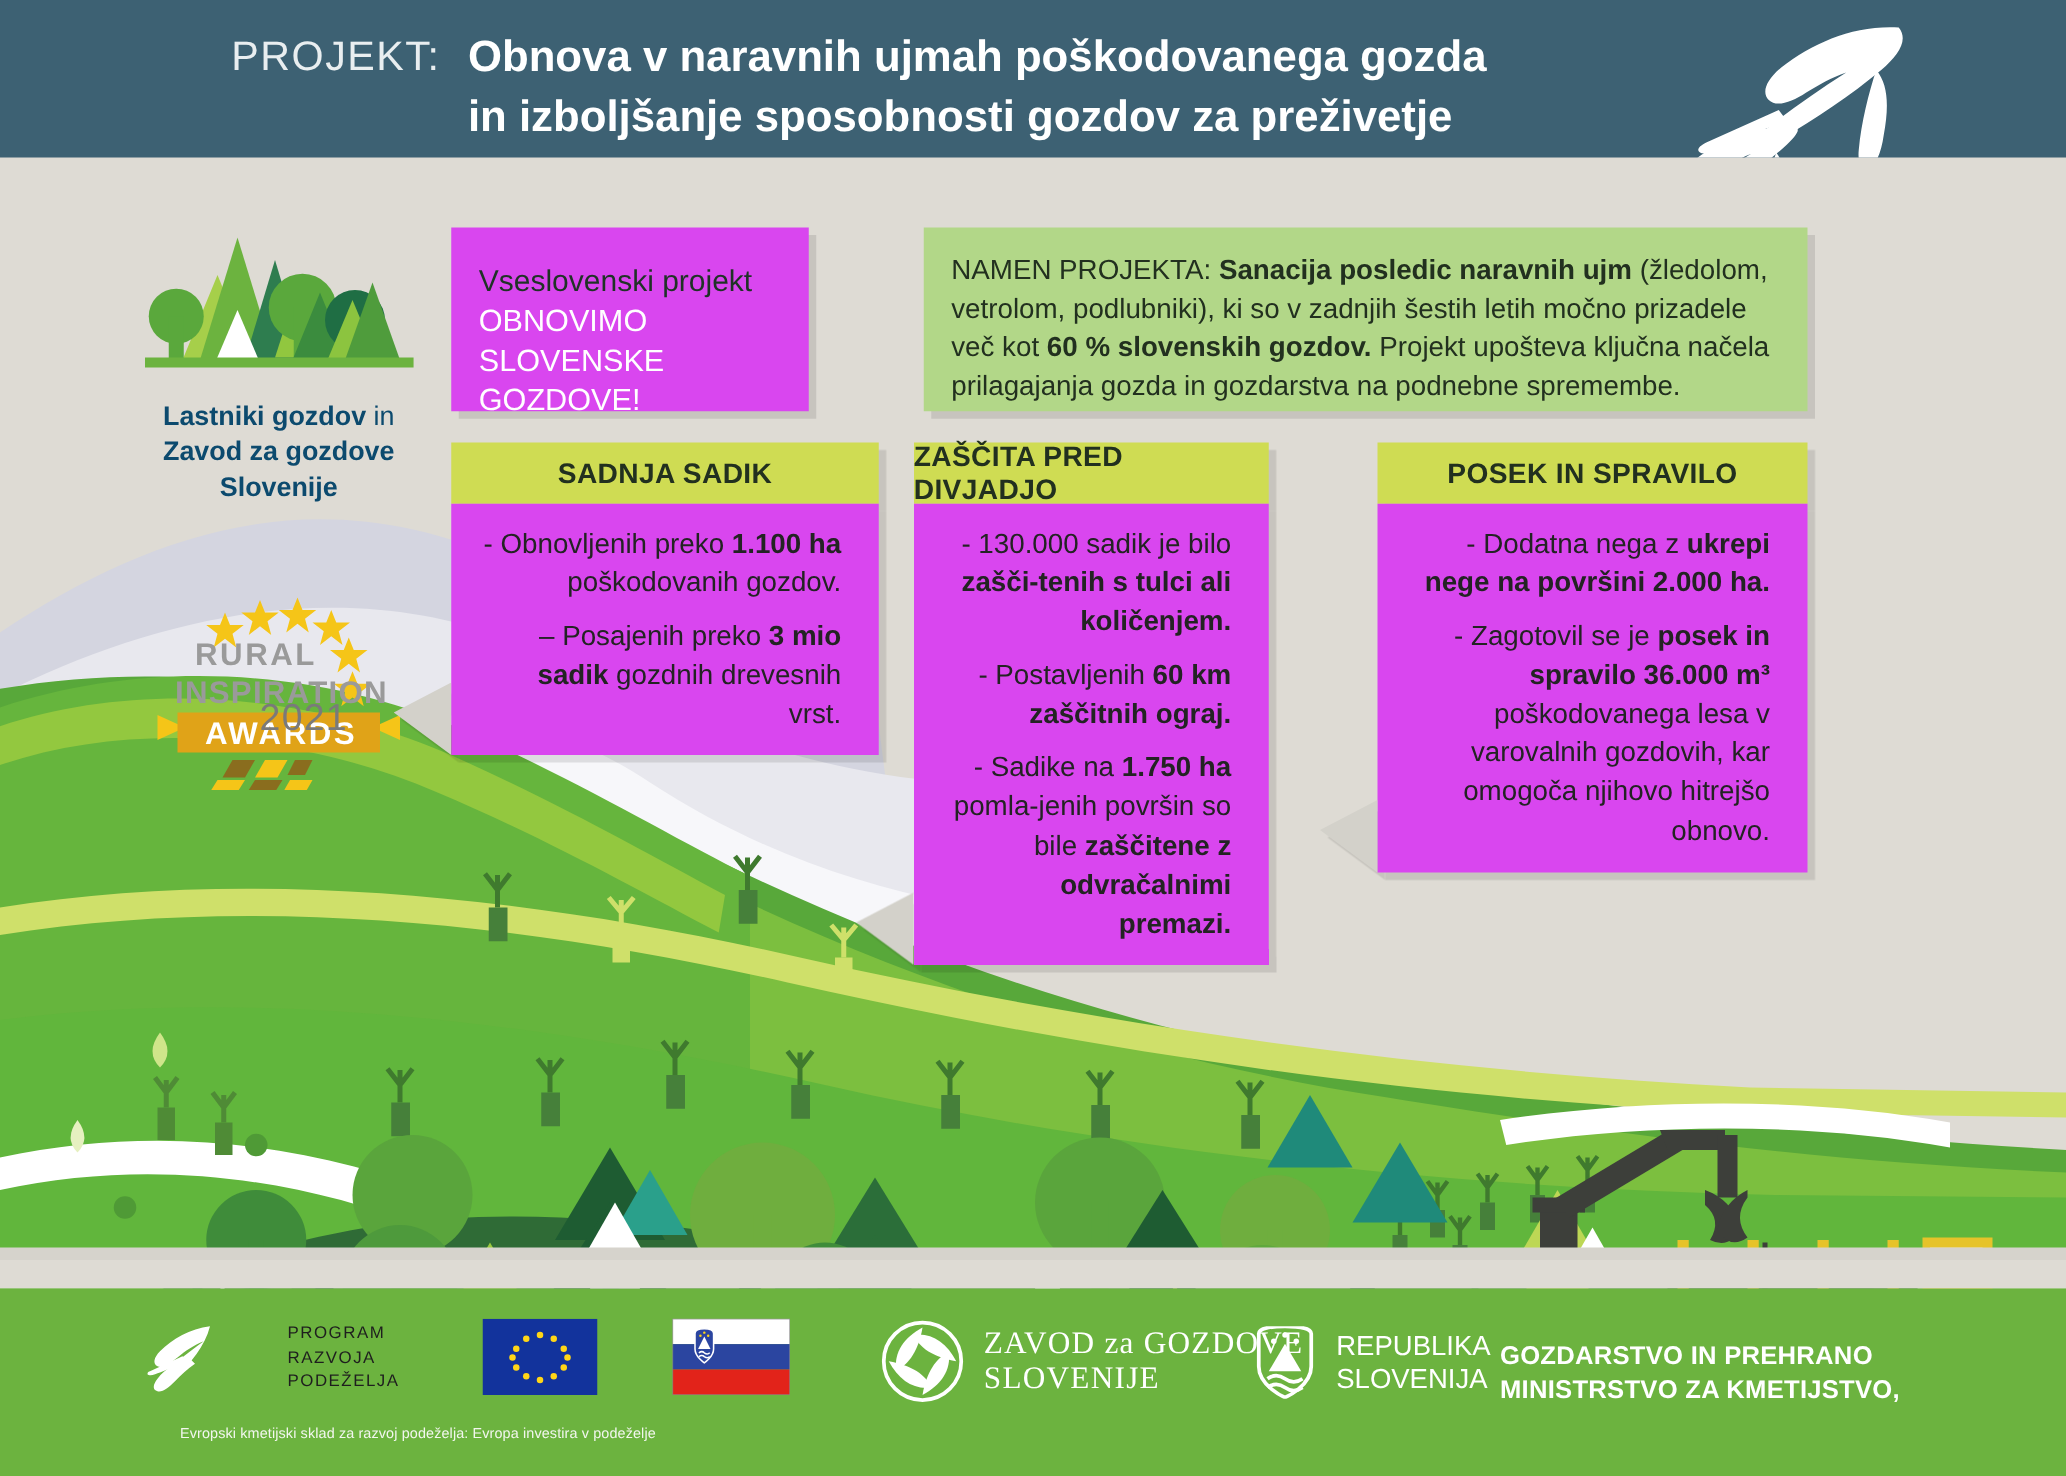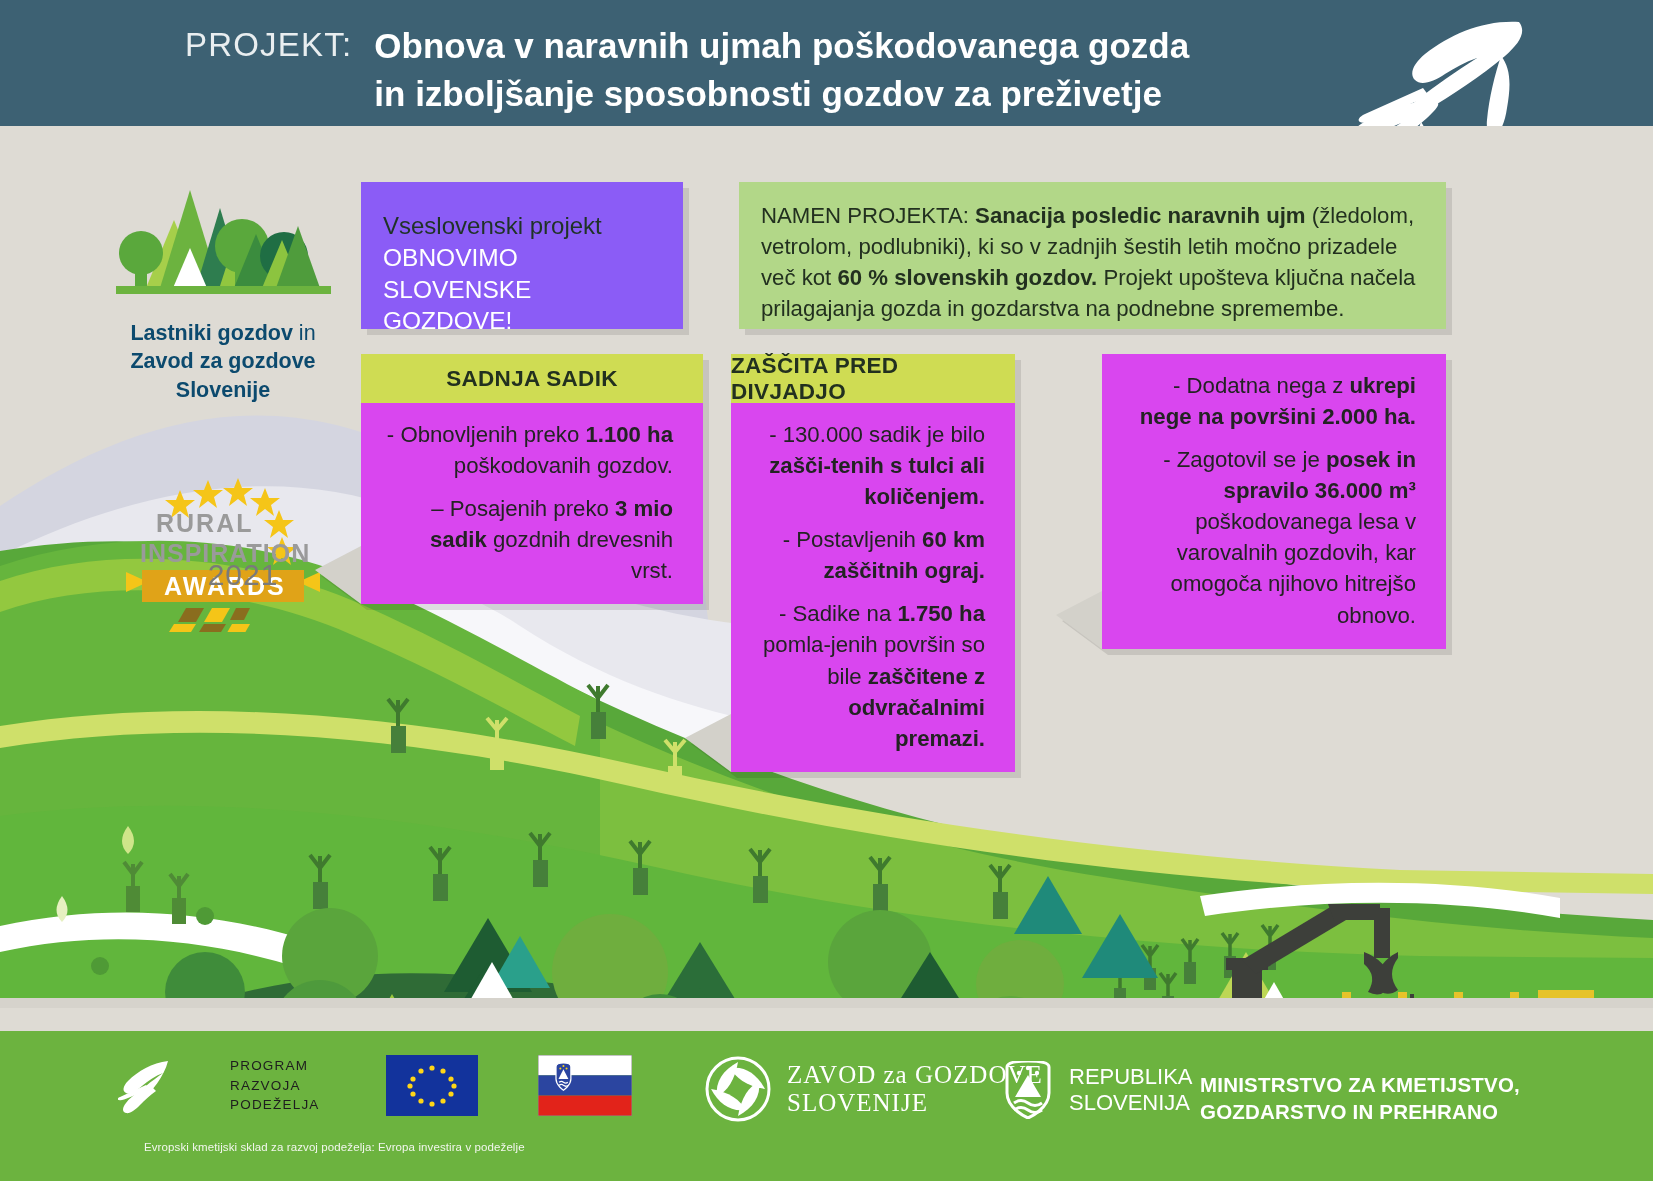--- a/index.html
+++ b/index.html
@@ -67,22 +67,22 @@
     line-height: 1.32;
     color: #0c4a6e;
   }
   .owner-text b { font-weight: bold; }
   .owner-text .reg { font-weight: normal; }
   .ria-badge { margin-top: 28px; width: 230px; height: 200px; display:block; margin-left:auto; margin-right:auto;}
 
   .green-box {
     position: absolute;
     left: 361px; top: 182px;
-    width: 322px; height: 147px;
-    background: #8b5cf6;
+    width: 286px; height: 147px;
+    background: #d946ef;
     box-shadow: 6px 6px 0 rgba(0,0,0,0.10);
     padding: 28px 26px 0 22px;
   }
   .green-box .l1 {
     color: #1f3326; font-size: 24px; line-height: 1.32; font-weight: 400;
   }
   .green-box .l2 {
     color: #ffffff; font-size: 24.5px; line-height: 1.30; font-weight: normal;
   }
 
@@ -502,20 +502,21 @@
       <p>
         <span>- Sadike na </span><b>1.750 ha</b><span> pomla-jenih površin so bile </span><b>zaščitene z odvračalnimi premazi.</b>
       </p>
     </div>
     <svg class="tail-shape" viewBox="0 0 46 58">
       <path d="M46 0 L0 24 L46 58 Z" fill="#d3d1ca"></path>
     </svg>
   </div>
 
   <div class="callout" id="callout3">
+    <div class="head">POSEK IN SPRAVILO</div>
     <div class="body">
       <p>
         <span>- Dodatna nega z </span><b>ukrepi nege na površini 2.000 ha.</b>
       </p>
       <p>
         <span>- Zagotovil se je </span><b>posek in spravilo 36.000 m³</b><span> poškodovanega lesa v varovalnih gozdovih, kar omogoča njihovo hitrejšo obnovo.</span>
       </p>
     </div>
     <svg class="tail-shape" viewBox="0 0 46 58">
       <path d="M46 0 L0 24 L46 58 Z" fill="#d3d1ca"></path>
@@ -596,18 +597,18 @@
         <circle cx="14" cy="12" r="2.2" fill="#ffffff"></circle>
         <circle cx="32" cy="12" r="2.2" fill="#ffffff"></circle>
       </svg>
       <div class="rs-text">
         <div>REPUBLIKA</div>
         <div>SLOVENIJA</div>
       </div>
     </div>
 
     <div class="min-text">
+      <div>GOZDARSTVO IN PREHRANO</div>
       <div>MINISTRSTVO ZA KMETIJSTVO,</div>
-      <div>GOZDARSTVO IN PREHRANO</div>
     </div>
   </div>
 
 </div>
 
 </body></html>

